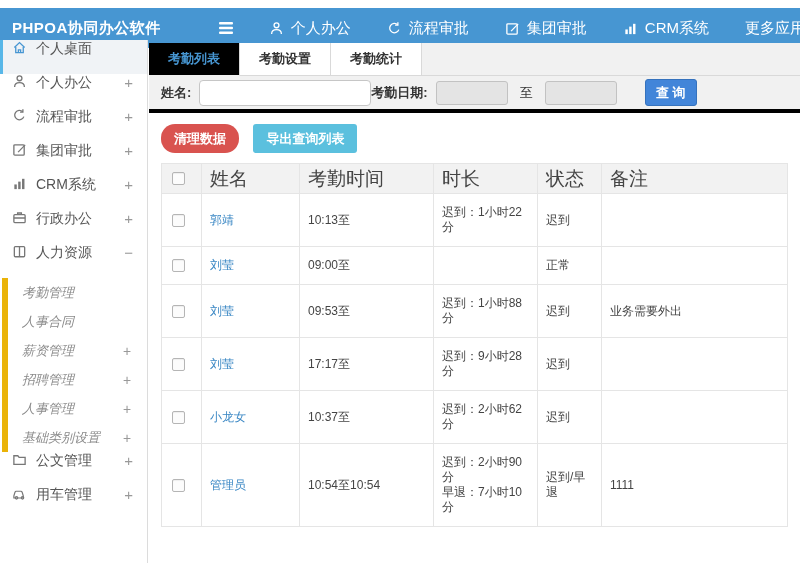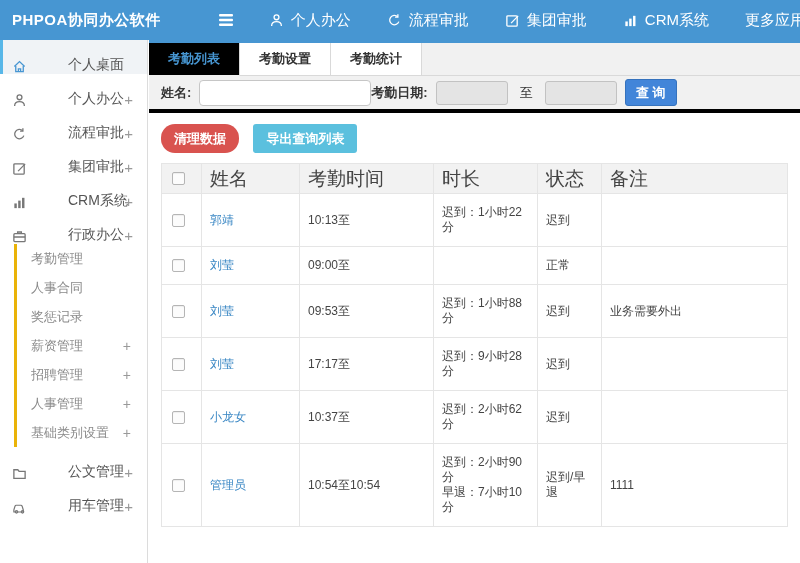--- a/index.html
+++ b/index.html
@@ -5,54 +5,54 @@
   :root{
     --topbar:#4796d2; --accent:#4796d2; --danger:#d9534f; --info:#5bc0de;
     --link:#3a87c4; --statusred:#d43f3a; --querybtn:#4285d9; --activeborder:#58b7e8;
   }
   *{box-sizing:border-box; margin:0; padding:0;}
   html,body{width:800px;height:563px;overflow:hidden;}
   body{font-family:"Liberation Sans","DejaVu Sans",sans-serif; background:#fff; color:#444;}
   .app{position:relative;width:800px;height:563px;overflow:hidden;}
 
   
-  .topbar{height:40px;background:var(--topbar);display:flex;align-items:center;color:#fff;}
+  .topbar{height:40px;background:var(--topbar);display:flex;align-items:center;color:#fff;margin-top:8px;}
   .brand{font-size:15px;font-weight:bold;padding-left:12px;letter-spacing:.5px;white-space:nowrap;}
   .hamburger{margin-left:56px;cursor:pointer;display:flex;align-items:center;}
   .topnav{display:flex;align-items:center;margin-left:34px;}
   .topnav-item{display:flex;align-items:center;margin-right:36px;font-size:15px;cursor:pointer;white-space:nowrap;}
   .topnav-item .ticon{display:flex;align-items:center;margin-right:7px;}
 
   
   .sidebar{position:absolute;left:0;top:40px;bottom:0;width:148px;background:#fff;border-right:1px solid #dcdcdc;overflow:hidden;}
-  .side-item{height:34px;display:flex;align-items:flex-end;padding-left:12px;font-size:14px;color:#555;cursor:pointer;position:relative;gap:32px;}
+  .side-item{height:34px;display:flex;align-items:flex-start;padding-left:12px;font-size:14px;color:#555;cursor:pointer;position:relative;}
   .side-item .sicon{display:flex;align-items:center;margin-right:9px;color:#777;}
   .side-item.active{background:#f0f3f6;border-left:3px solid var(--activeborder);padding-left:9px;}
   .side-item.active .sicon{color:var(--accent);}
   .side-item .expander{position:absolute;right:14px;color:#999;font-size:15px;font-weight:300;}
-  .submenu{border-left:3px solid #eab308;margin-left:14px;}
+  .submenu{border-left:6px solid #eab308;margin-left:2px;font-style:italic;}
   .submenu .sub-item{height:29px;display:flex;align-items:center;padding-left:14px;font-size:13px;color:#8a8a8a;cursor:pointer;position:relative;}
   .submenu .sub-item .expander{position:absolute;right:16px;color:#999;font-size:14px;font-weight:300;}
 
   
   .main{position:absolute;left:149px;top:40px;right:0;bottom:0;display:flex;flex-direction:column;background:#fff;}
   .topline{height:3px;background:var(--accent);flex:none;}
   .tabbar{display:flex;flex:none;height:33px;background:#f1f1f1;}
   .tab{height:33px;line-height:32px;padding:0 19px;font-size:13px;font-weight:bold;color:#333;background:#fff;border-right:1px solid #d9d9d9;border-bottom:1px solid #d9d9d9;cursor:pointer;white-space:nowrap;}
   .tab.active{background:#000000;color:var(--accent);border-bottom:1px solid #f1f1f1;}
   .tab-fill{flex:1;border-bottom:1px solid #d9d9d9;}
 
   .searchbar{flex:none;height:37px;background:#f1f1f1;border-bottom:4px solid #000000;display:flex;align-items:center;padding-left:12px;font-size:13px;color:#333;}
   .searchbar label{font-weight:bold;white-space:nowrap;}
   .txt-input{width:172px;height:26px;margin-left:8px;border:1px solid #c6c6c6;border-radius:4px;background:#fff;padding:0 6px;font-size:13px;outline:none;}
   .date-label{font-weight:bold;}
   .date-input{width:72px;height:24px;margin-left:8px;border:1px solid #c2c2c2;border-radius:3px;background:#e4e4e4;padding:0 4px;font-size:12px;outline:none;}
   .to-label{margin:0 0 0 12px;}
   .date-input.second{margin-left:12px;}
-  .btn-query{margin-left:8px;width:52px;height:27px;background:var(--querybtn);color:#fff;border:1px solid #3572bd;border-radius:3px;font-size:13px;font-weight:bold;cursor:pointer;white-space:nowrap;}
+  .btn-query{margin-left:28px;width:52px;height:27px;background:var(--querybtn);color:#fff;border:1px solid #3572bd;border-radius:3px;font-size:13px;font-weight:bold;cursor:pointer;white-space:nowrap;}
 
   .content{flex:1;background:#fff;overflow:hidden;}
   .toolbar{padding:11px 12px 10px;}
   .btn{border:none;border-radius:3px;color:#fff;font-size:13px;font-weight:bold;height:29px;padding:0 13px;cursor:pointer;margin-right:10px;}
   .btn-danger{background:var(--danger);border-radius:14px;}
   .btn-info{background:var(--info);}
 
   table.grid{border-collapse:collapse;width:calc(100% - 24px);margin:0 12px;table-layout:fixed;font-size:12px;}
   table.grid th, table.grid td{border:1px solid #e5e5e5;text-align:left;vertical-align:middle;}
   table.grid th{background:#f2f2f2;color:#444;font-weight:normal;font-size:19px;height:30px;padding:0 8px;}
@@ -181,29 +181,36 @@
       <div class="side-item">
         <span class="sicon">
           <svg width="15" height="15" viewBox="0 0 16 16" fill="none" stroke="currentColor" stroke-width="1.4">
             <rect x="2" y="5" width="12" height="8.5" rx="1"></rect>
             <path d="M6 5V3.2h4V5M2 8.5h12"></path>
           </svg>
         </span>
         <span>行政办公</span>
         <span class="expander">+</span>
       </div>
+      <div class="side-item">
+        <span class="sicon">
+          <svg width="15" height="15" viewBox="0 0 16 16" fill="none" stroke="currentColor" stroke-width="1.4">
+            <rect x="2.5" y="2.8" width="11" height="10.8" rx="1"></rect>
+            <path d="M8 2.8v10.8"></path>
+          </svg>
+        </span>
+        <span>人力资源</span>
+        <span class="expander">−</span>
+      </div>
       <div class="submenu">
         <div class="sub-item">
           <span>考勤管理</span>
         </div>
         <div class="sub-item">
           <span>人事合同</span>
-        </div>
-        <div class="sub-item">
-          <span>奖惩记录</span>
         </div>
         <div class="sub-item">
           <span>薪资管理</span>
           <span class="expander">+</span>
         </div>
         <div class="sub-item">
           <span>招聘管理</span>
           <span class="expander">+</span>
         </div>
         <div class="sub-item">

